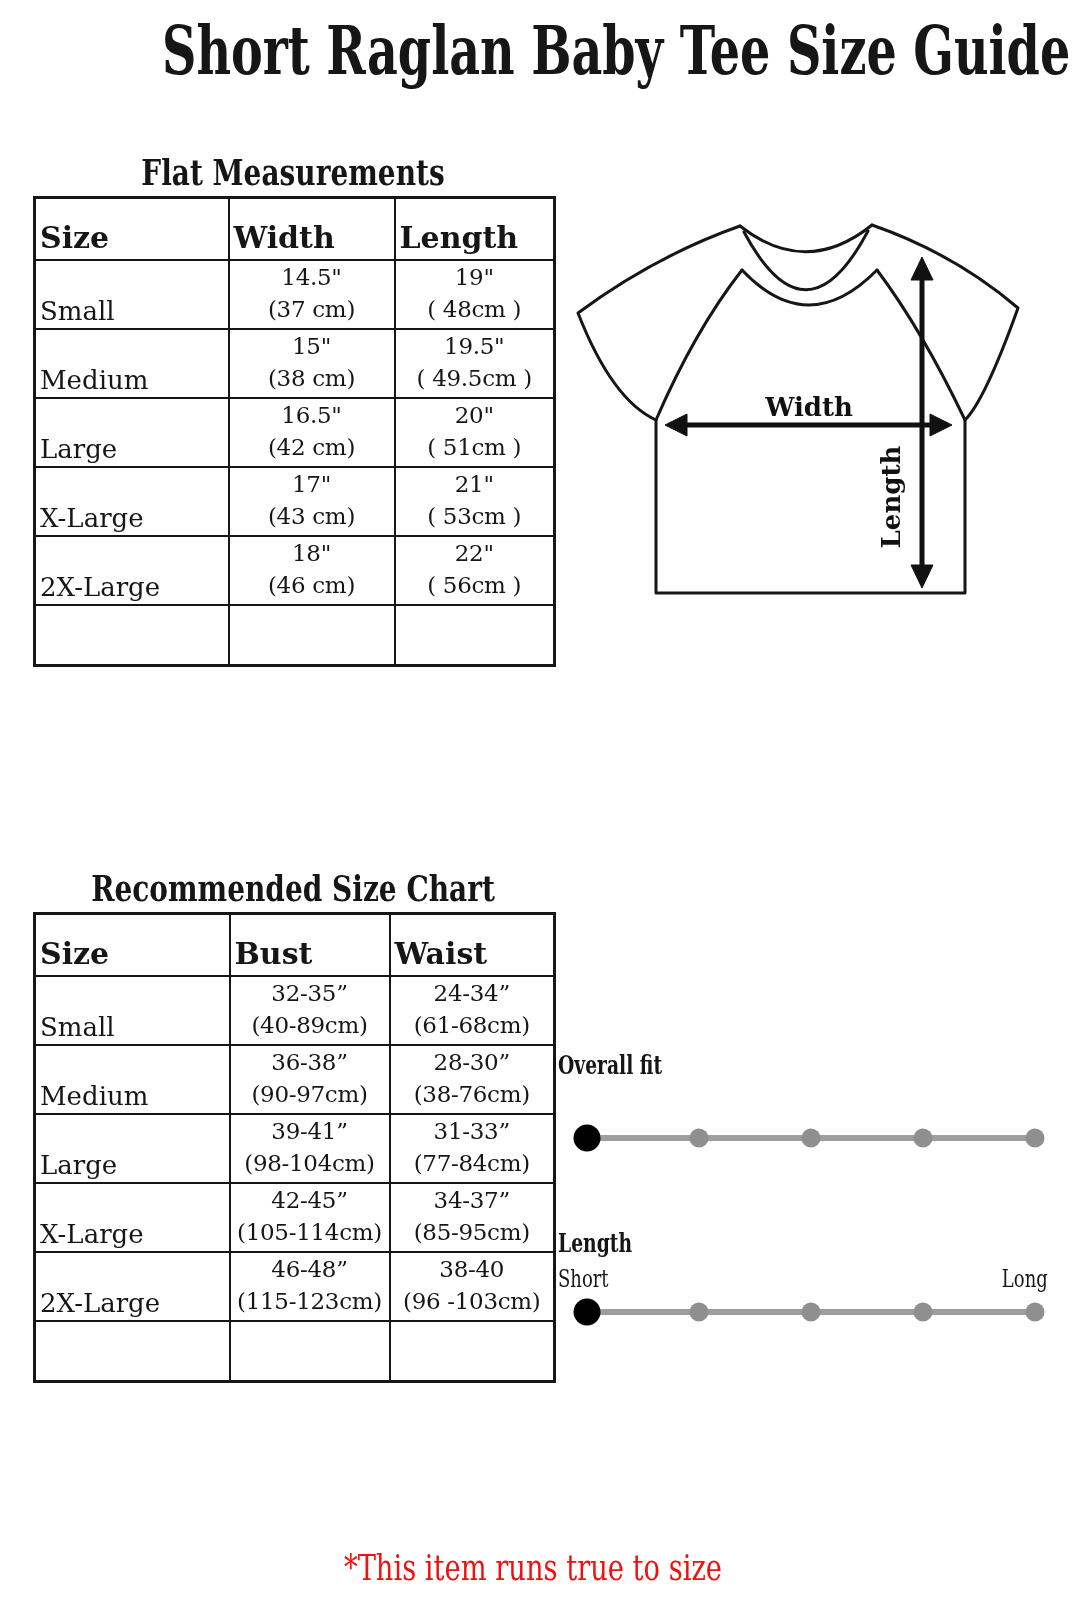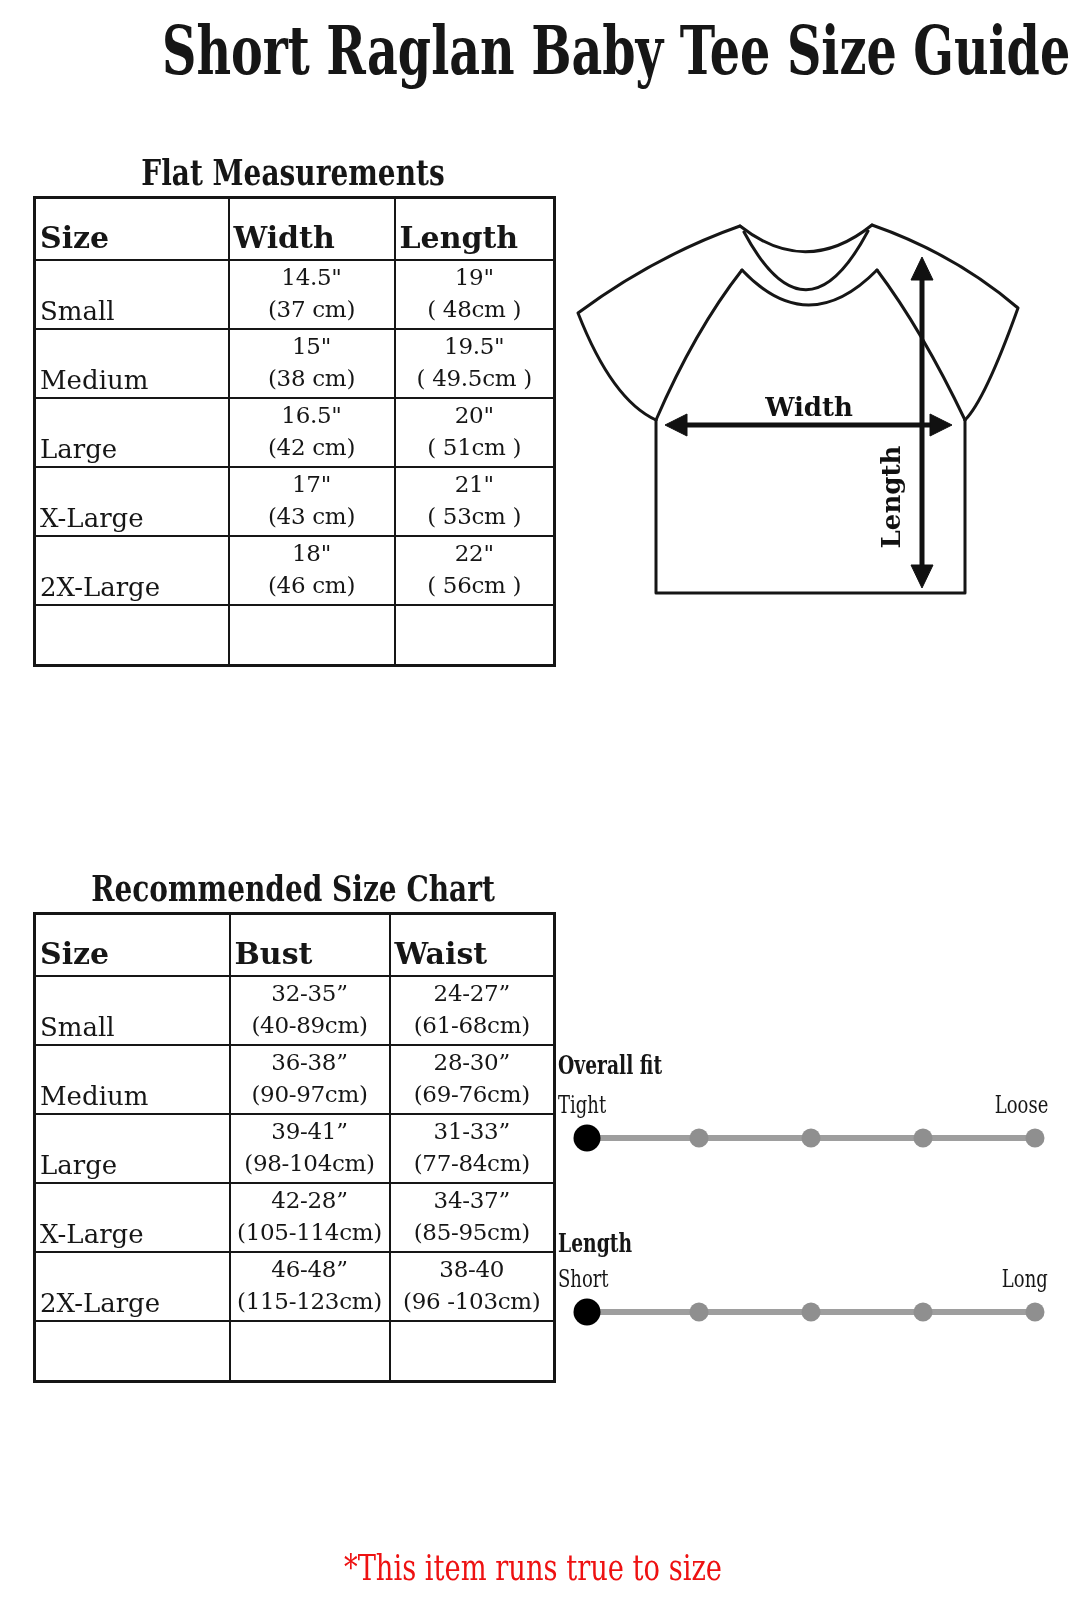--- a/index.html
+++ b/index.html
@@ -179,64 +179,60 @@
     <tbody>
         <tr class="hdr-row">
       <th>Size</th>
       <th>Bust</th>
       <th>Waist</th>
     </tr>
     <tr class="data-row">
       <td class="size-cell">Small</td>
       <td class="val-cell">32-35”
 (40-89cm)</td>
-      <td class="val-cell">24-27”
+      <td class="val-cell">24-34”
 (61-68cm)</td>
     </tr>
     <tr class="data-row">
       <td class="size-cell">Medium</td>
       <td class="val-cell">36-38”
 (90-97cm)</td>
       <td class="val-cell">28-30”
-(69-76cm)</td>
+(38-76cm)</td>
     </tr>
     <tr class="data-row">
       <td class="size-cell">Large</td>
       <td class="val-cell">39-41”
 (98-104cm)</td>
       <td class="val-cell">31-33”
 (77-84cm)</td>
     </tr>
     <tr class="data-row">
       <td class="size-cell">X-Large</td>
-      <td class="val-cell">42-28”
+      <td class="val-cell">42-45”
 (105-114cm)</td>
       <td class="val-cell">34-37”
 (85-95cm)</td>
     </tr>
     <tr class="data-row">
       <td class="size-cell">2X-Large</td>
       <td class="val-cell">46-48”
 (115-123cm)</td>
       <td class="val-cell">38-40
 (96 -103cm)</td>
     </tr>
     <tr class="empty-row">
       <td class="size-cell"></td>
       <td class="val-cell"></td>
       <td class="val-cell"></td>
     </tr>
   </tbody>
     </table>
 
   <div class="slider-heading" id="overall-fit-heading">Overall fit</div>
-  <div class="slider-labels" id="overall-fit-labels">
-    <span class="end-label-left">Tight</span>
-    <span class="end-label-right">Loose</span>
-  </div>
   <div class="slider" id="overall-fit-slider">
     <div class="track"></div>
     <span class="dot sel d0"></span>
     <span class="dot d1"></span>
     <span class="dot d2"></span>
     <span class="dot d3"></span>
     <span class="dot d4"></span>
   </div>
 
   <div class="slider-heading" id="length-fit-heading">Length</div>

